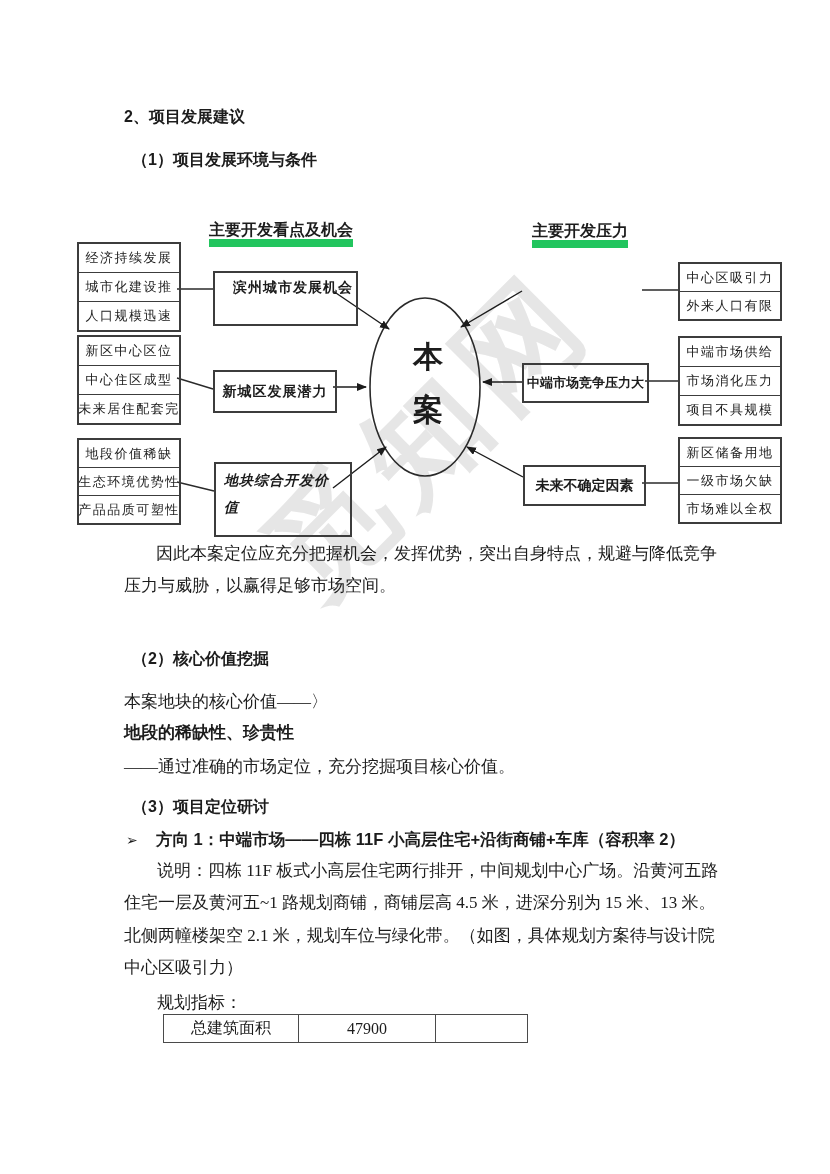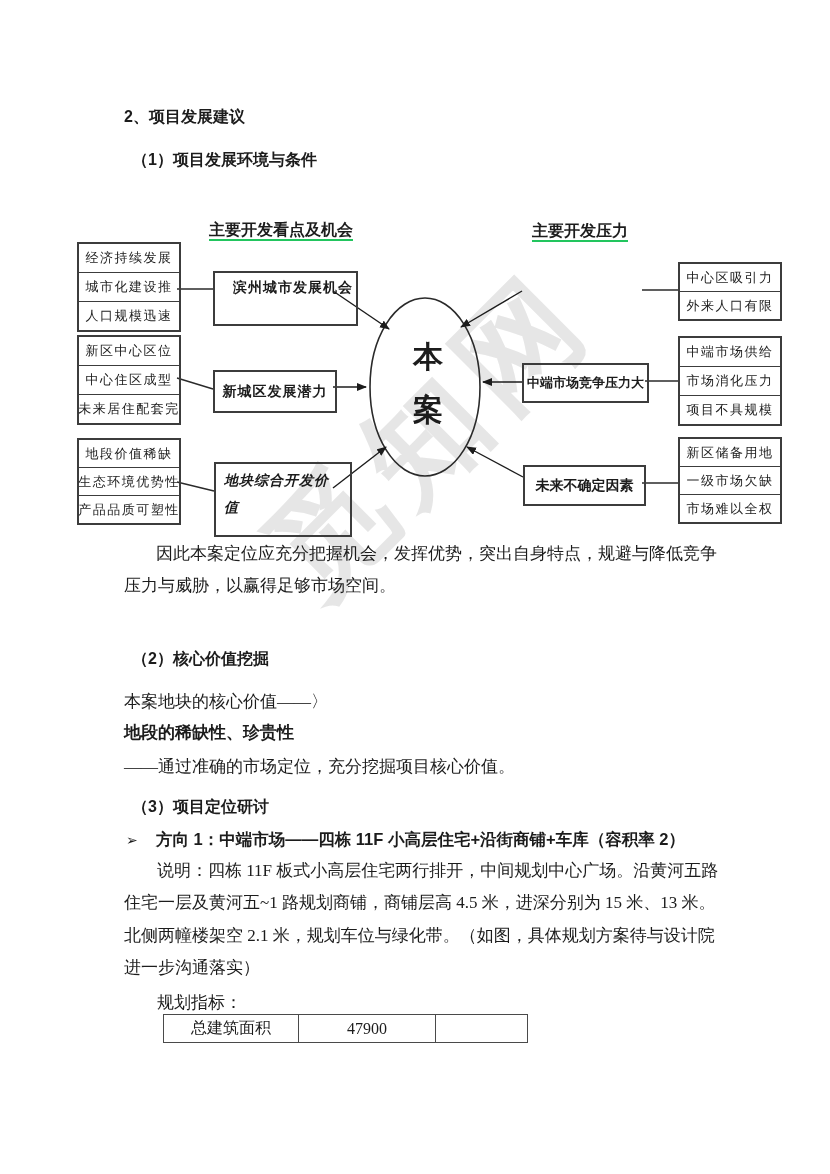--- a/index.html
+++ b/index.html
@@ -4,21 +4,21 @@
 <style>
   html,body{margin:0;padding:0;background:#e8e8e8;}
   .page{
     position:relative;width:830px;height:1174px;margin:0 auto;
     background:#ffffff;overflow:hidden;color:#1c1c1c;
     font-family:"Liberation Serif","DejaVu Serif",serif;
   }
   .abs{position:absolute;}
   .serif{font-family:"Liberation Serif","DejaVu Serif",serif;}
   .hei{font-family:"Liberation Sans","DejaVu Sans",sans-serif;font-weight:bold;}
-  .underline{border-bottom:2px solid #22c55e;padding-bottom:1px;}
+  .underline{border-bottom:8px solid #22c55e;padding-bottom:1px;}
   .watermark{
     width:520px;height:140px;text-align:center;z-index:0;
     font-family:"Liberation Sans","DejaVu Sans",sans-serif;font-weight:bold;
     font-size:118px;letter-spacing:14px;color:rgba(178,178,178,0.33);
     transform:rotate(-45deg);white-space:nowrap;pointer-events:none;
   }
   .diagram-svg{left:0;top:0;z-index:1;}
   .stack{
     border:2px solid #3c3c3c;background:transparent;z-index:2;
     font-family:"Liberation Serif","DejaVu Serif",serif;
@@ -139,21 +139,21 @@
   <div class="abs hei body-line" style="left:124px;top:721px;font-size:17px;">地段的稀缺性、珍贵性</div>
   <div class="abs serif body-line" style="left:124px;top:755px;">——通过准确的市场定位，充分挖掘项目核心价值。</div>
 
   <div class="abs hei h-block" style="left:132px;top:797px;">（3）项目定位研讨</div>
   <div class="abs" style="left:126px;top:832px;font-size:14px;z-index:2;">➢</div>
   <div class="abs hei body-line" style="left:156px;top:829px;font-size:16.5px;">方向 1：中端市场——四栋 11F 小高层住宅+沿街商铺+车库（容积率 2）</div>
 
   <div class="abs serif body-line" style="left:157px;top:859px;">说明：四栋 11F 板式小高层住宅两行排开，中间规划中心广场。沿黄河五路</div>
   <div class="abs serif body-line" style="left:124px;top:891px;">住宅一层及黄河五~1 路规划商铺，商铺层高 4.5 米，进深分别为 15 米、13 米。</div>
   <div class="abs serif body-line" style="left:124px;top:924px;">北侧两幢楼架空 2.1 米，规划车位与绿化带。（如图，具体规划方案待与设计院</div>
-  <div class="abs serif body-line" style="left:124px;top:956px;">进一步沟通落实）</div>
+  <div class="abs serif body-line" style="left:124px;top:956px;">中心区吸引力）</div>
 
   <div class="abs serif body-line" style="left:157px;top:991px;">规划指标：</div>
 
   <table class="spec" style="left:163px;top:1014px;width:364px;">
     <colgroup>
         <col style="width:135px">
         <col style="width:137px">
         <col style="width:92px">
       </colgroup>
     <tbody>

